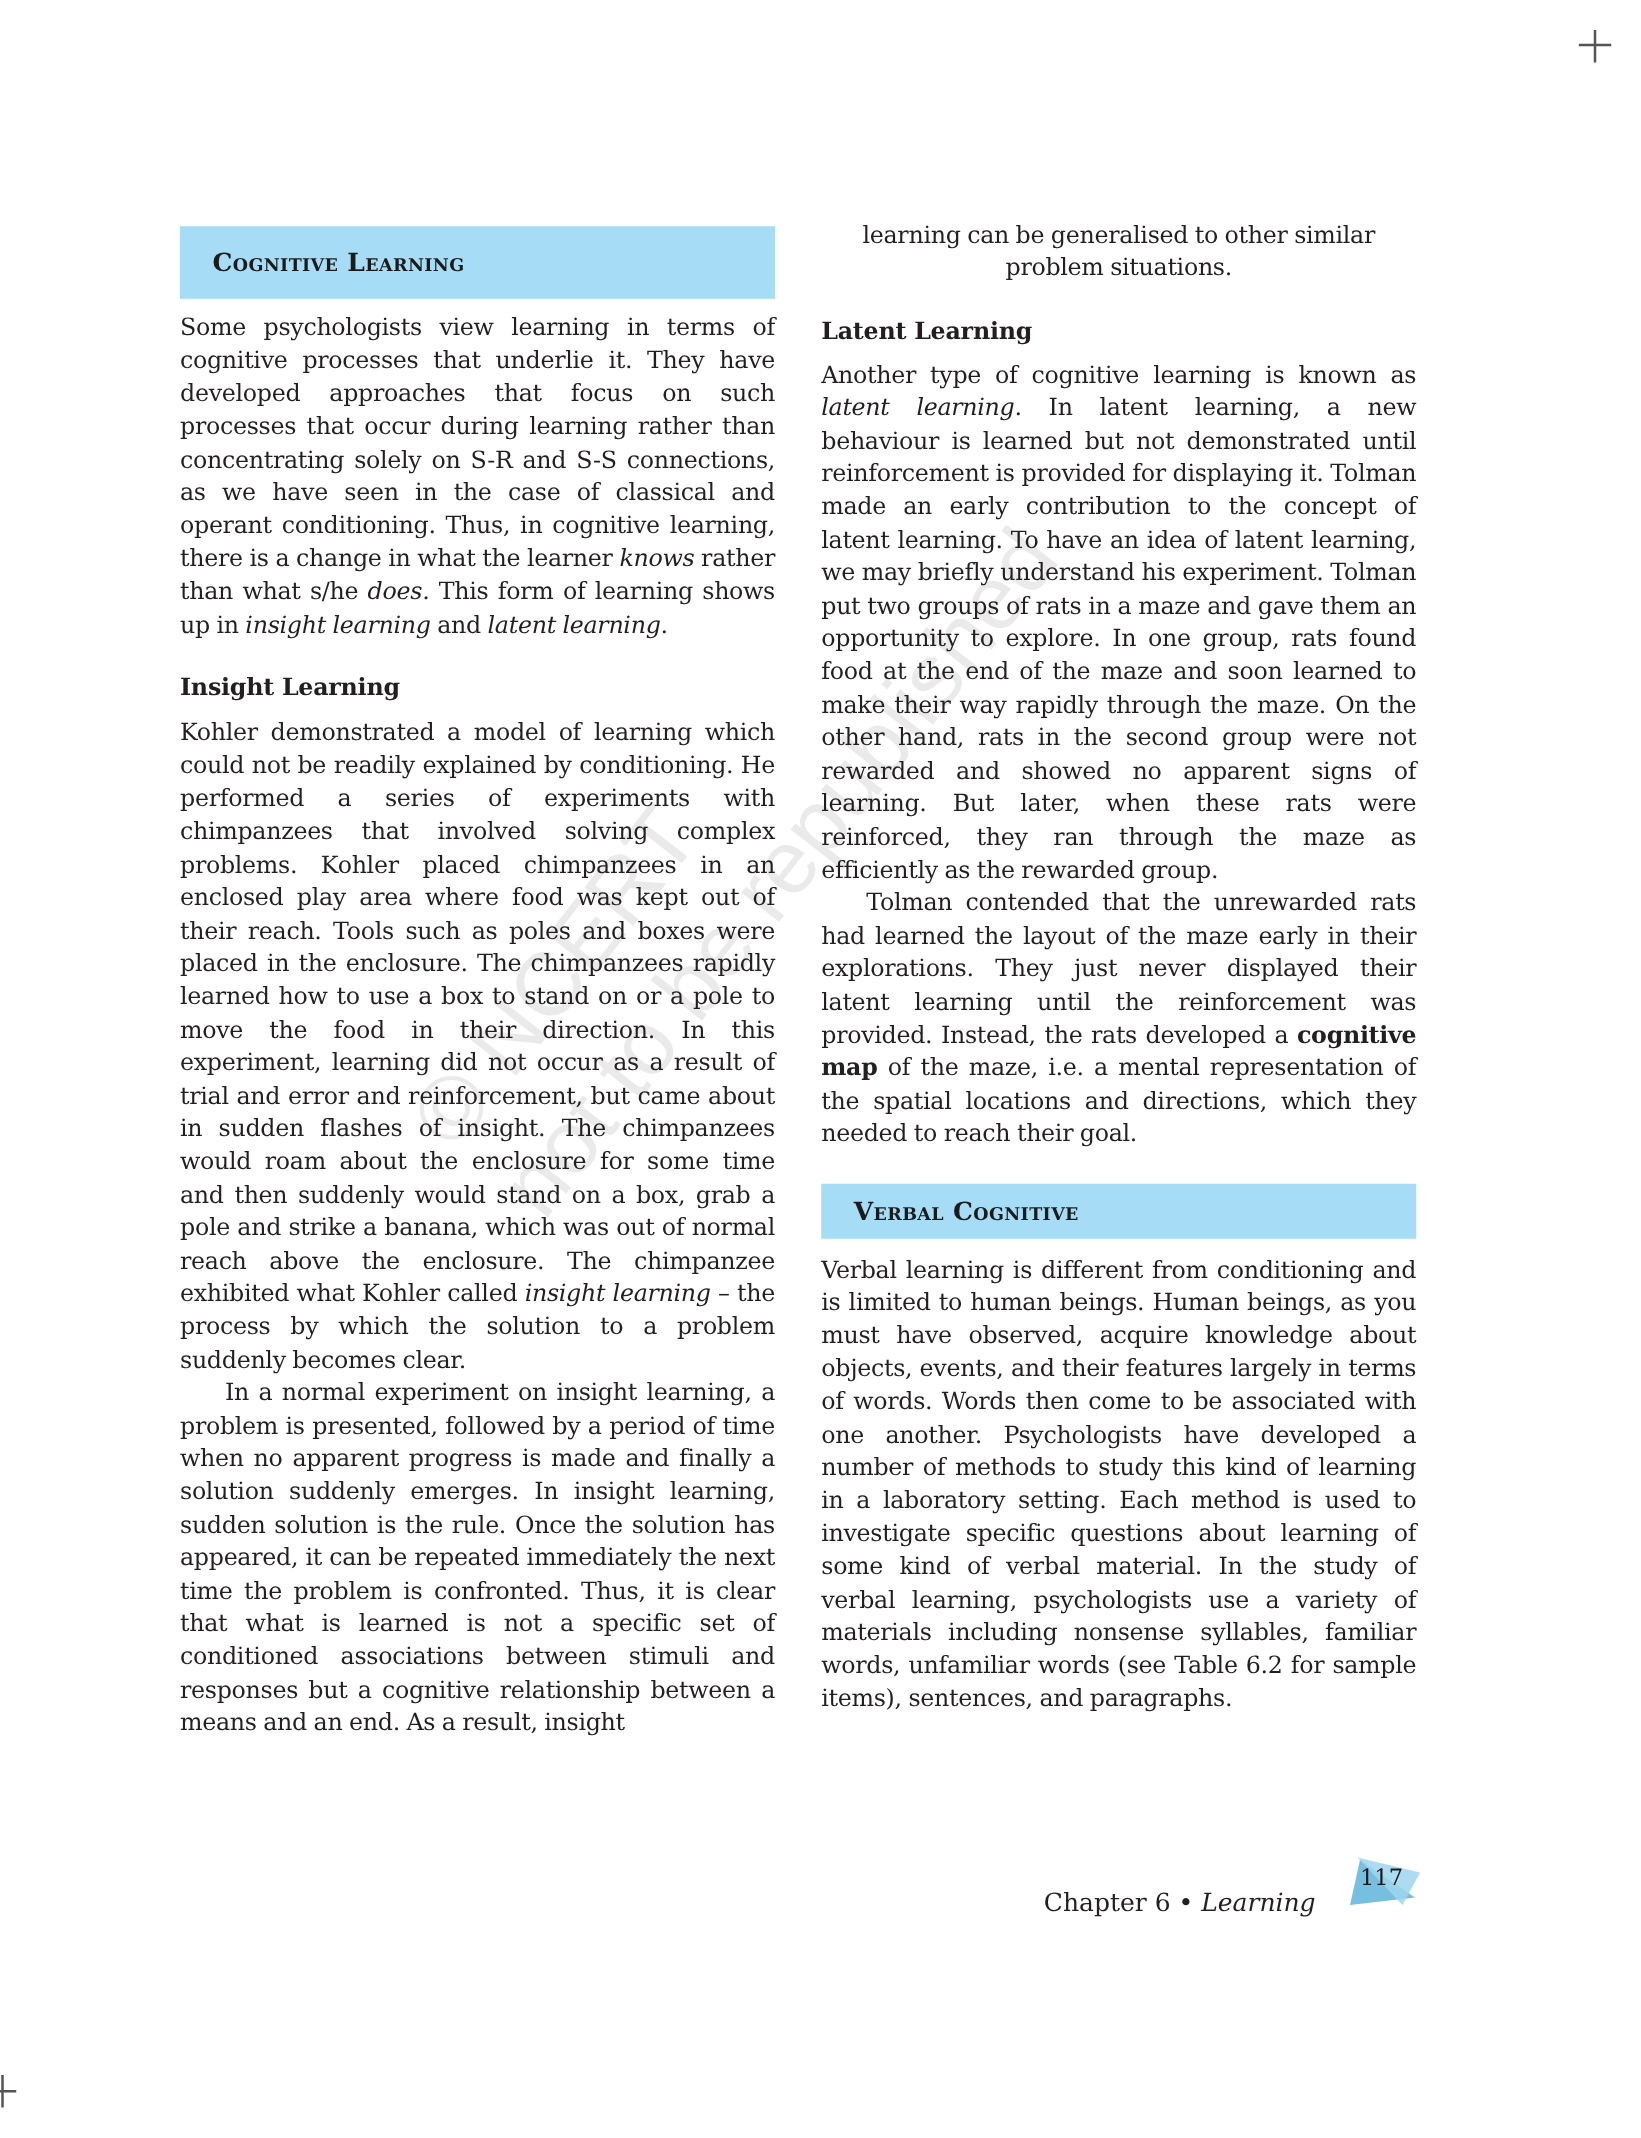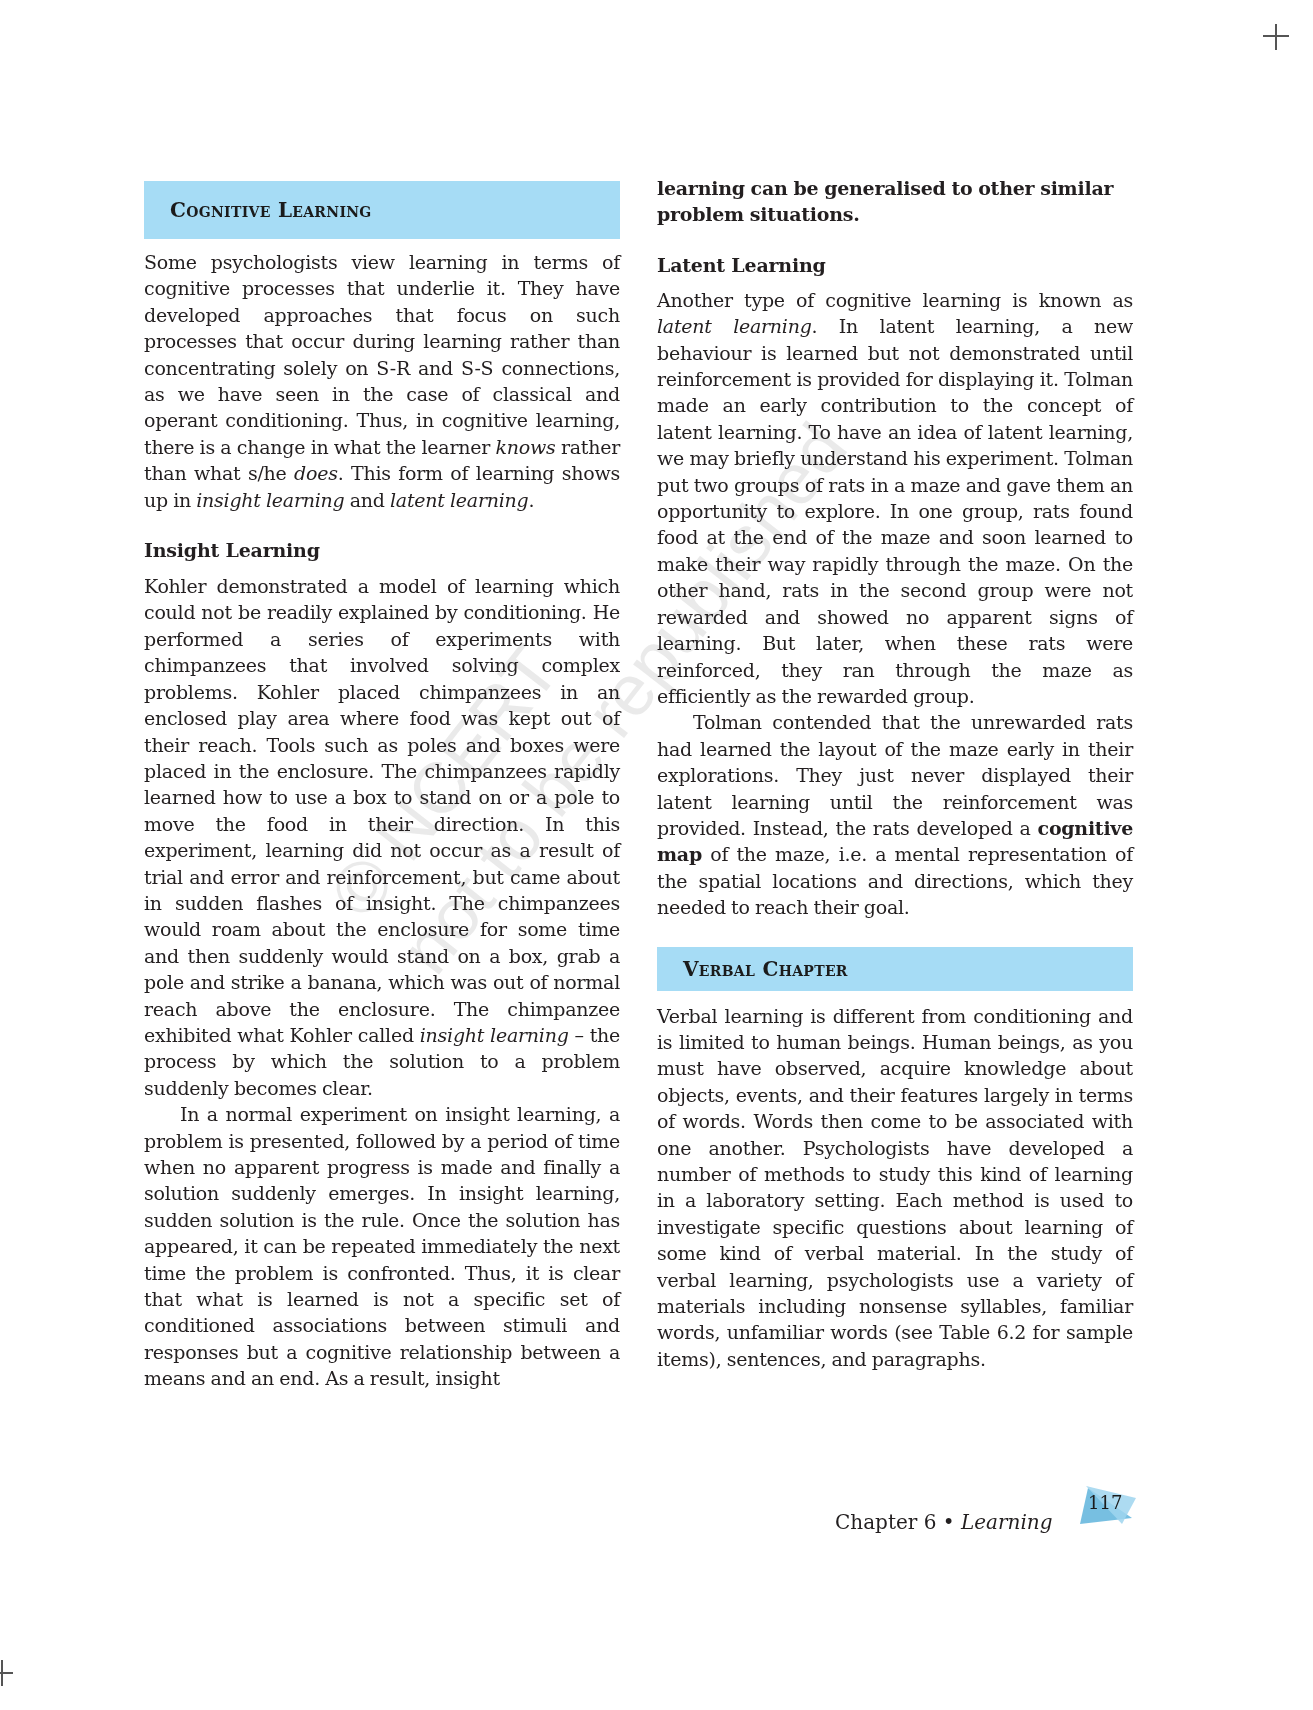--- a/index.html
+++ b/index.html
@@ -66,26 +66,26 @@
   <div class="section-header">
     <span>Cognitive Learning</span>
   </div>
   <p class="para" id="intro-para" style="margin-top:10px;"><span>Some psychologists view learning in terms of cognitive processes that underlie it. They have developed approaches that focus on such processes that occur during learning rather than concentrating solely on S-R and S-S connections, as we have seen in the case of classical and operant conditioning. Thus, in cognitive learning, there is a change in what the learner </span><em>knows</em><span> rather than what s/he </span><em>does</em><span>. This form of learning shows up in </span><em>insight learning</em><span> and </span><em>latent learning</em><span>.</span></p>
   <h3 class="sub-heading" style="margin-top:24px;">Insight Learning</h3>
   <p class="para" style="margin-top:10px;"><span>Kohler demonstrated a model of learning which could not be readily explained by conditioning. He performed a series of experiments with chimpanzees that involved solving complex problems. Kohler placed chimpanzees in an enclosed play area where food was kept out of their reach. Tools such as poles and boxes were placed in the enclosure. The chimpanzees rapidly learned how to use a box to stand on or a pole to move the food in their direction. In this experiment, learning did not occur as a result of trial and error and reinforcement, but came about in sudden flashes of insight. The chimpanzees would roam about the enclosure for some time and then suddenly would stand on a box, grab a pole and strike a banana, which was out of normal reach above the enclosure. The chimpanzee exhibited what Kohler called </span><em>insight learning</em><span> – the process by which the solution to a problem suddenly becomes clear.</span></p>
   <p class="para indent">In a normal experiment on insight learning, a problem is presented, followed by a period of time when no apparent progress is made and finally a solution suddenly emerges. In insight learning, sudden solution is the rule. Once the solution has appeared, it can be repeated immediately the next time the problem is confronted. Thus, it is clear that what is learned is not a specific set of conditioned associations between stimuli and responses but a cognitive relationship between a means and an end. As a result, insight</p>
 </div>
 
 <div class="col col-right">
-  <p class="para" style="text-align:left;font-weight:bold;">learning can be generalised to other similar problem situations.</p>
+  <p class="para" style="text-align:center;">learning can be generalised to other similar problem situations.</p>
   <h3 class="sub-heading" style="margin-top:24px;">Latent Learning</h3>
   <p class="para" style="margin-top:9px;"><span>Another type of cognitive learning is known as </span><em>latent learning</em><span>. In latent learning, a new behaviour is learned but not demonstrated until reinforcement is provided for displaying it. Tolman made an early contribution to the concept of latent learning. To have an idea of latent learning, we may briefly understand his experiment. Tolman put two groups of rats in a maze and gave them an opportunity to explore. In one group, rats found food at the end of the maze and soon learned to make their way rapidly through the maze. On the other hand, rats in the second group were not rewarded and showed no apparent signs of learning. But later, when these rats were reinforced, they ran through the maze as efficiently as the rewarded group.</span></p>
   <p class="para indent"><span>Tolman contended that the unrewarded rats had learned the layout of the maze early in their explorations. They just never displayed their latent learning until the reinforcement was provided. Instead, the rats developed a </span><strong>cognitive map</strong><span> of the maze, i.e. a mental representation of the spatial locations and directions, which they needed to reach their goal.</span></p>
   <div class="section-header" style="margin-top:26px;height:44px;">
-    <span>Verbal Chapter</span>
+    <span>Verbal Cognitive</span>
   </div>
   <p class="para" style="margin-top:12px;">Verbal learning is different from conditioning and is limited to human beings. Human beings, as you must have observed, acquire knowledge about objects, events, and their features largely in terms of words. Words then come to be associated with one another. Psychologists have developed a number of methods to study this kind of learning in a laboratory setting. Each method is used to investigate specific questions about learning of some kind of verbal material. In the study of verbal learning, psychologists use a variety of materials including nonsense syllables, familiar words, unfamiliar words (see Table 6.2 for sample items), sentences, and paragraphs.</p>
 </div>
 
 <div class="footer-chapter">
   <span>Chapter 6 • </span><em>Learning</em>
 </div>
 <svg class="page-badge" viewBox="0 0 60 44">
   <polygon points="10,4 54,34 2,40" fill="#5fb4dc" opacity="0.85"></polygon>
   <polygon points="8,2 58,14 44,40" fill="#9fd5ee" opacity="0.85"></polygon>

